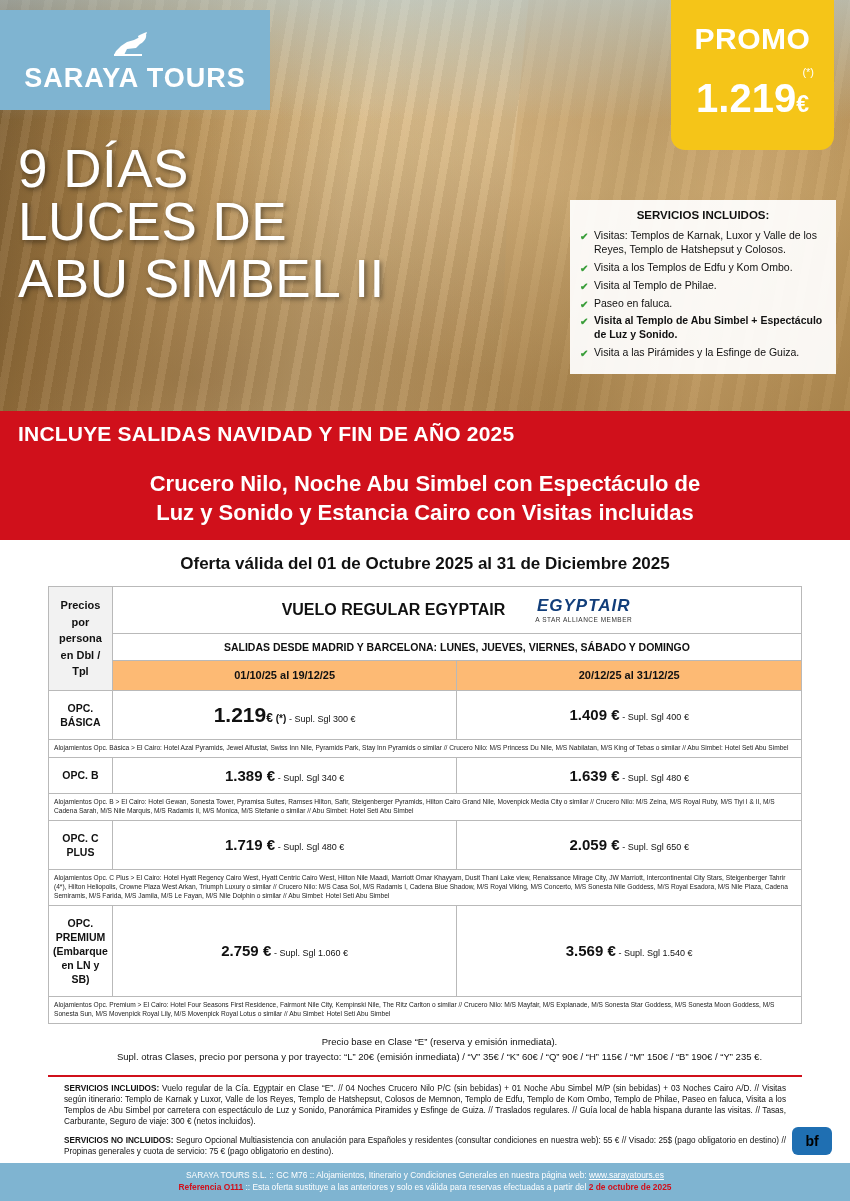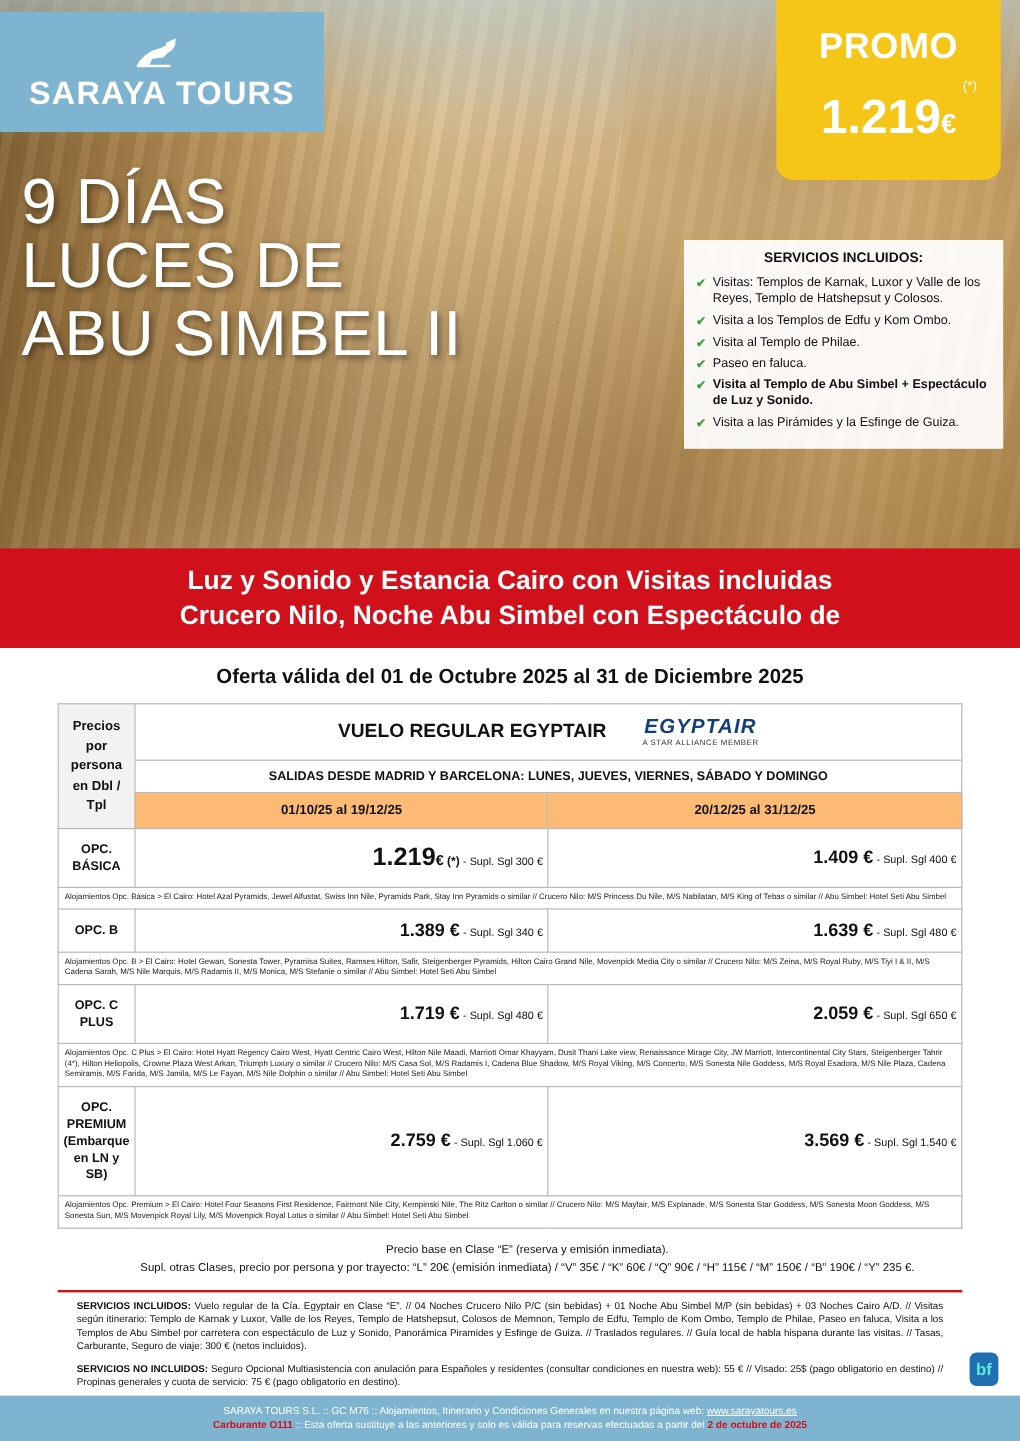--- a/index.html
+++ b/index.html
@@ -60,21 +60,21 @@
   .logo-mark { width:60px; height:34px; margin-bottom:2px; }
   .logo-text {
     font-size:27px; font-weight:bold; letter-spacing:1px;
     color:#ffffff;
     font-family:"Liberation Sans", sans-serif;
   }
 
   
   .promo {
     position:absolute; right:16px; top:0;
-    width:187px; height:150px;
+    width:163px; height:150px;
     background:#f5c518;
     border-radius:0 0 14px 14px;
     text-align:center;
     color:#fff;
     padding-top:22px;
   }
   .promo-title{ font-size:30px; font-weight:bold; letter-spacing:.5px; }
   .promo-ast{ font-size:11px; text-align:right; padding-right:20px; margin-top:10px; }
   .promo-price{ font-size:40px; font-weight:bold; margin-top:-2px; }
   .promo-price .cur{ font-size:23px; font-weight:bold; }
@@ -159,21 +159,21 @@
   .cell-salidas{
     text-align:center; font-size:10.5px; font-weight:bold; padding:7px 4px; background:#fff;
   }
   .cell-date{
     text-align:center; font-size:11px; font-weight:bold; padding:8px 4px; background:#fdba74; width:50%;
   }
   .cell-opc{
     text-align:center; font-weight:bold; font-size:10.5px; background:#fff; padding:10px 4px; line-height:1.35;margin-top:16px;
   }
   .cell-price{
-    text-align:right; background:#fff; padding:9px 4px;
+    text-align:center; background:#fff; padding:9px 4px;
   }
   .price-big{ font-size:21px; font-weight:bold; }
   .price-mid{ font-size:15px; font-weight:bold; }
   .price-cur{ font-size:12px; font-weight:bold;}
   .price-supl{ font-size:9px; font-weight:normal; }
   .ast{ font-size:10px; font-weight:bold; }
   .cell-notes{
     font-size:6.6px; line-height:1.35; padding:4px 5px; background:#fff; color:#222;
   }
 
@@ -188,22 +188,22 @@
 
   
   .legal{
     padding:0 64px; font-size:8.2px; line-height:1.38; color:#111; text-align:justify;
   }
   .legal p{ margin:0 0 7px 0; }
   .legal b{ font-weight:bold; }
 
   .bf-logo{
     position:absolute; right:18px; bottom:46px;
-    width:24px; height:28px; border-radius:6px;
-    background:#1f6fb2; color:#5eead4; font-size:14px; font-weight:bold;
+    width:40px; height:28px; border-radius:6px;
+    background:#1f6fb2; color:#000000; font-size:14px; font-weight:bold;
     display:flex; align-items:center; justify-content:center;margin-top:30px;
   }
 
   .footbar{
     position:absolute; left:0; bottom:0; width:100%;
     background:#7fb4d1; color:#fff;
     text-align:center; font-size:8.4px; line-height:1.5;
     padding:6px 10px 7px 10px;
   }
   .footbar a{ color:#ffffff; text-decoration:underline; }
@@ -245,24 +245,27 @@
     <ul>
       <li><span class="chk">✔</span><span>Visitas: Templos de Karnak, Luxor y Valle de los Reyes, Templo de Hatshepsut y Colosos.</span></li>
       <li><span class="chk">✔</span><span>Visita a los Templos de Edfu y Kom Ombo.</span></li>
       <li><span class="chk">✔</span><span>Visita al Templo de Philae.</span></li>
       <li><span class="chk">✔</span><span>Paseo en faluca.</span></li>
       <li><span class="chk">✔</span><b>Visita al Templo de Abu Simbel + Espectáculo de Luz y Sonido.</b></li>
       <li><span class="chk">✔</span><span>Visita a las Pirámides y la Esfinge de Guiza.</span></li>
     </ul>
   </div>
 
+  <div class="stripe-incluye">
+    <span>INCLUYE SALIDAS NAVIDAD Y FIN DE AÑO 2025</span>
+  </div>
 
   <div class="stripe-sub">
+    <div>Crucero Nilo, Noche Abu Simbel con Espectáculo de</div>
     <div>Luz y Sonido y Estancia Cairo con Visitas incluidas</div>
-    <div>Crucero Nilo, Noche Abu Simbel con Espectáculo de</div>
   </div>
 </div>
 
 <div class="oferta">Oferta válida del 01 de Octubre 2025 al 31 de Diciembre 2025</div>
 
 <div class="tbl-wrap">
 <table class="main">
   <tbody>
         <tr>
     <td class="cell-precios" rowspan="3">
@@ -374,15 +377,15 @@
   </p>
 </div>
 
 <div class="bf-logo">bf</div>
 
 <div class="footbar">
   <div>
     <span>SARAYA TOURS S.L. :: GC M76 ::  Alojamientos, Itinerario y Condiciones Generales en nuestra página web: </span><a href="#">www.sarayatours.es</a>
   </div>
   <div>
-    <span class="ref">Carburante O111</span><span> :: Esta oferta sustituye a las anteriores y solo es válida para reservas efectuadas a partir del </span><span class="ref2">2 de octubre de 2025</span>
+    <span class="ref">Referencia O111</span><span> :: Esta oferta sustituye a las anteriores y solo es válida para reservas efectuadas a partir del </span><span class="ref2">2 de octubre de 2025</span>
   </div>
 </div>
 
 </body></html>

